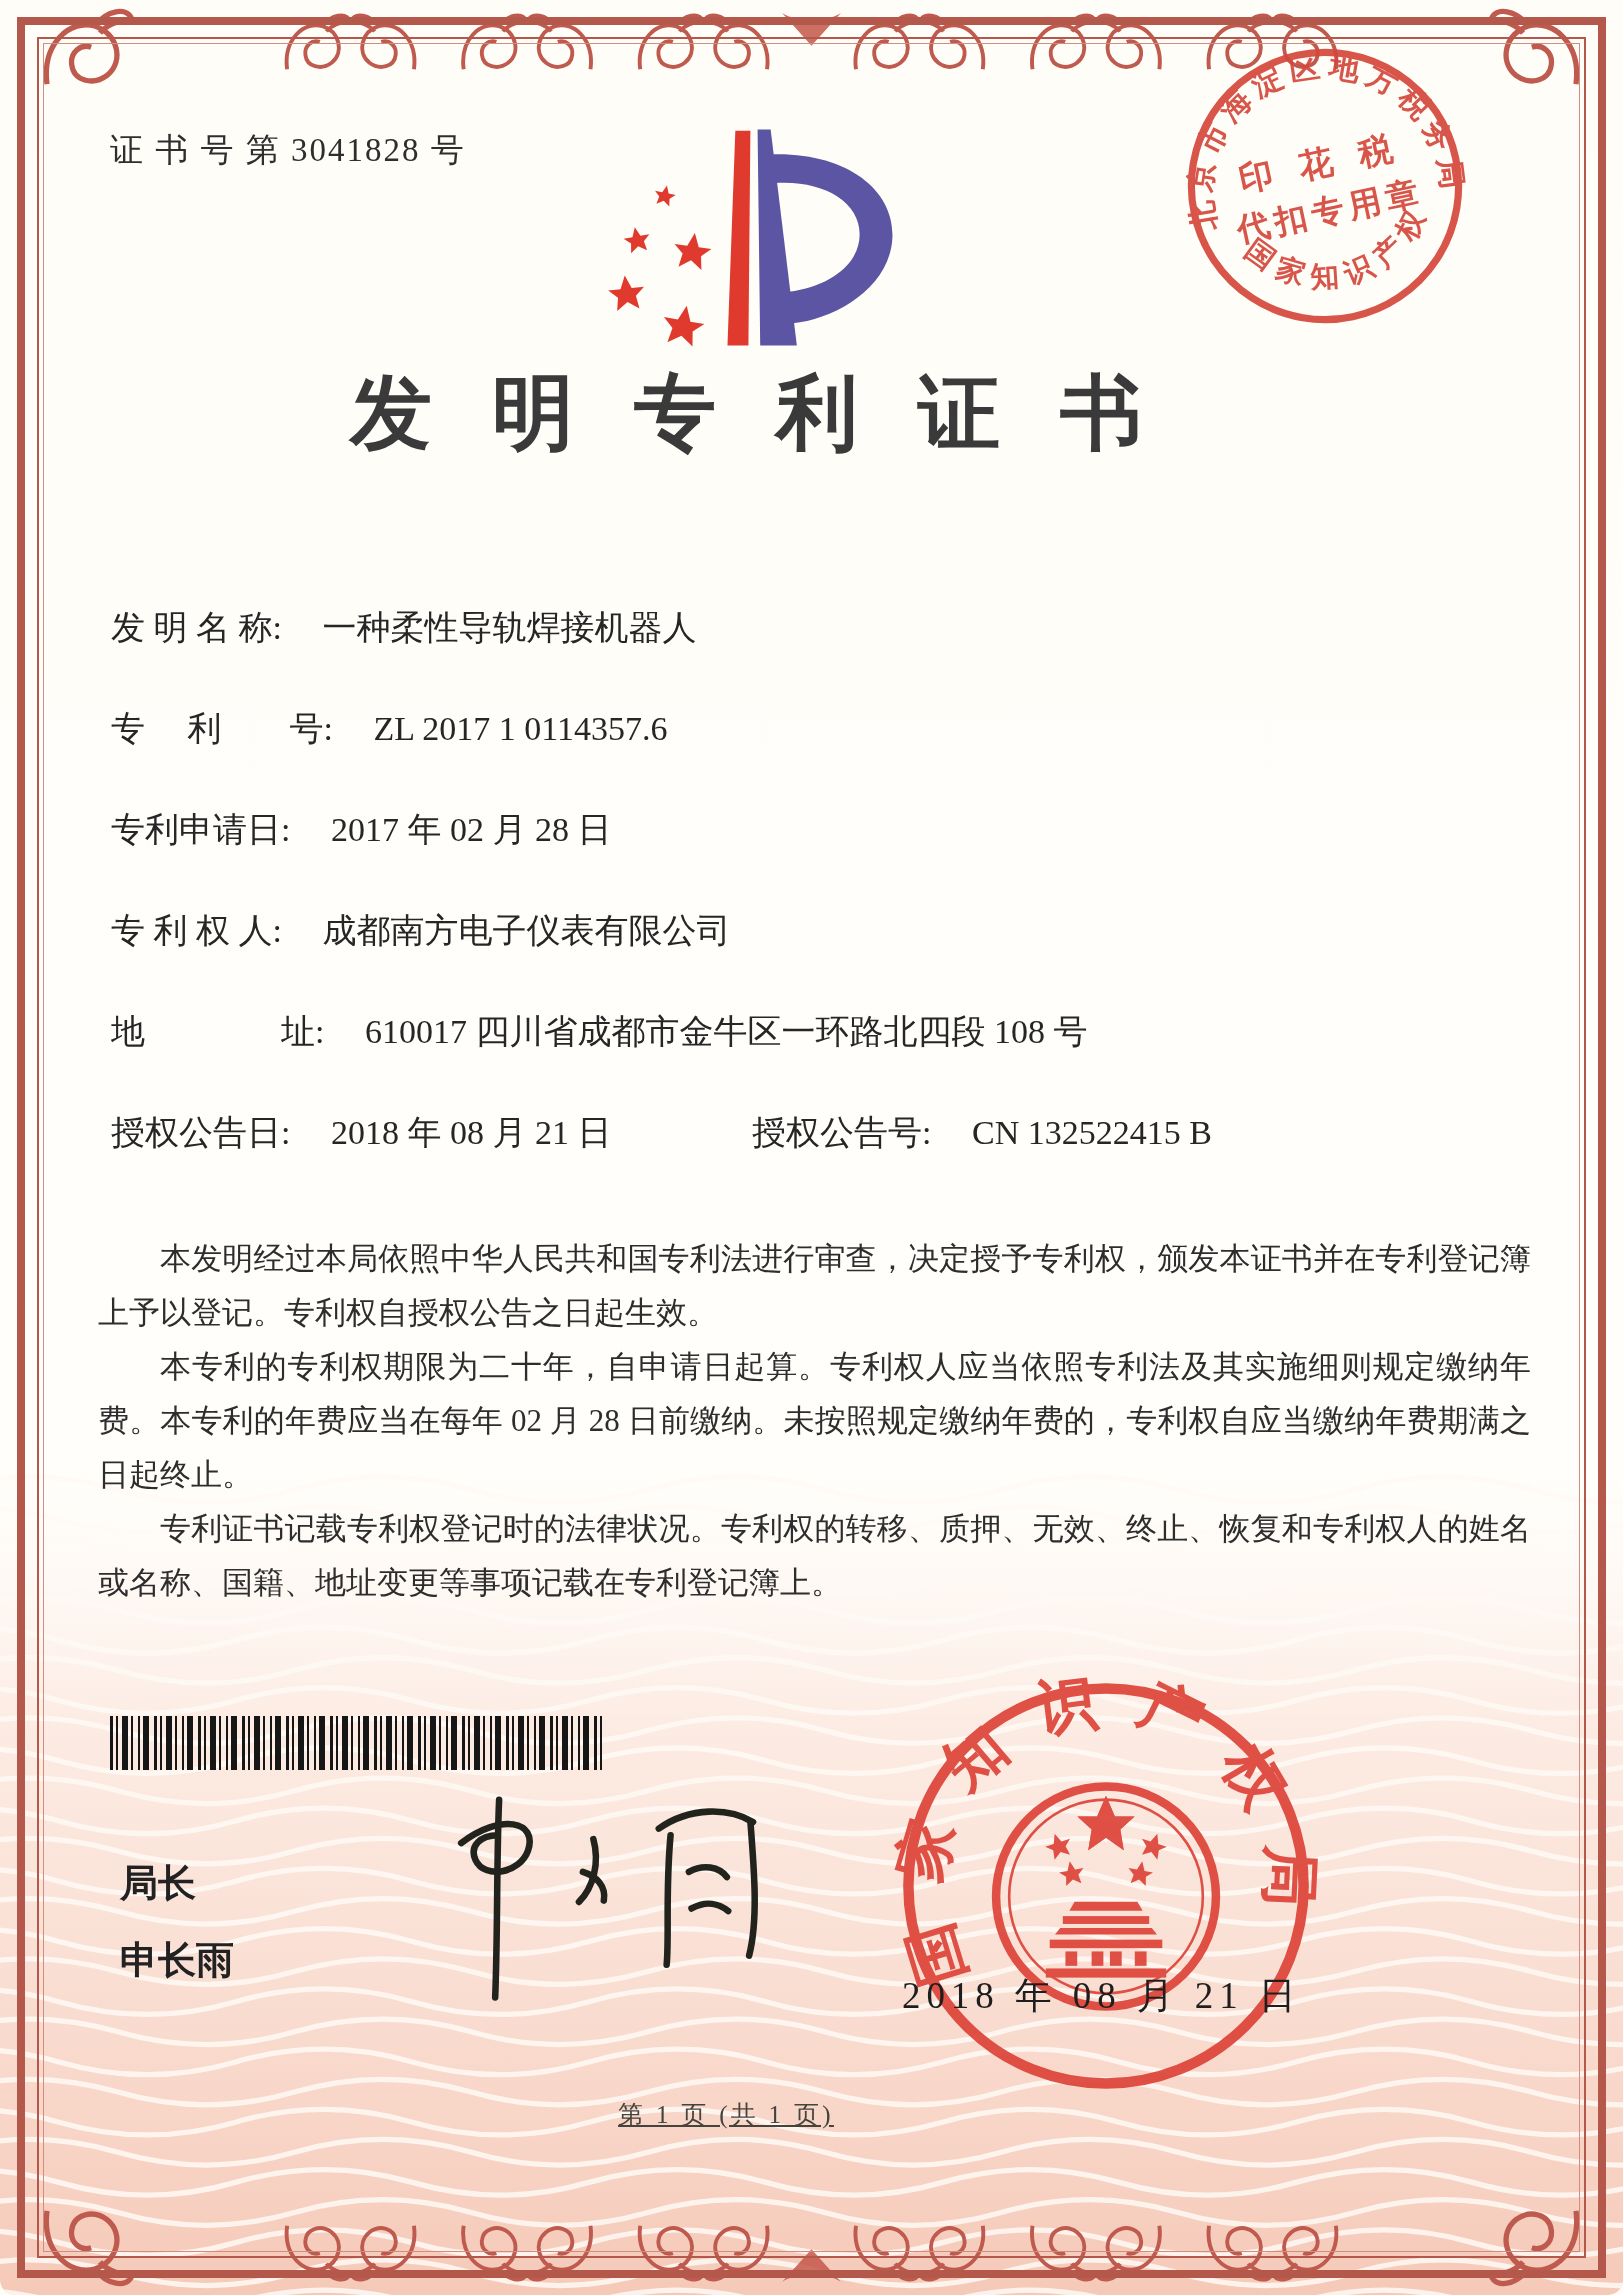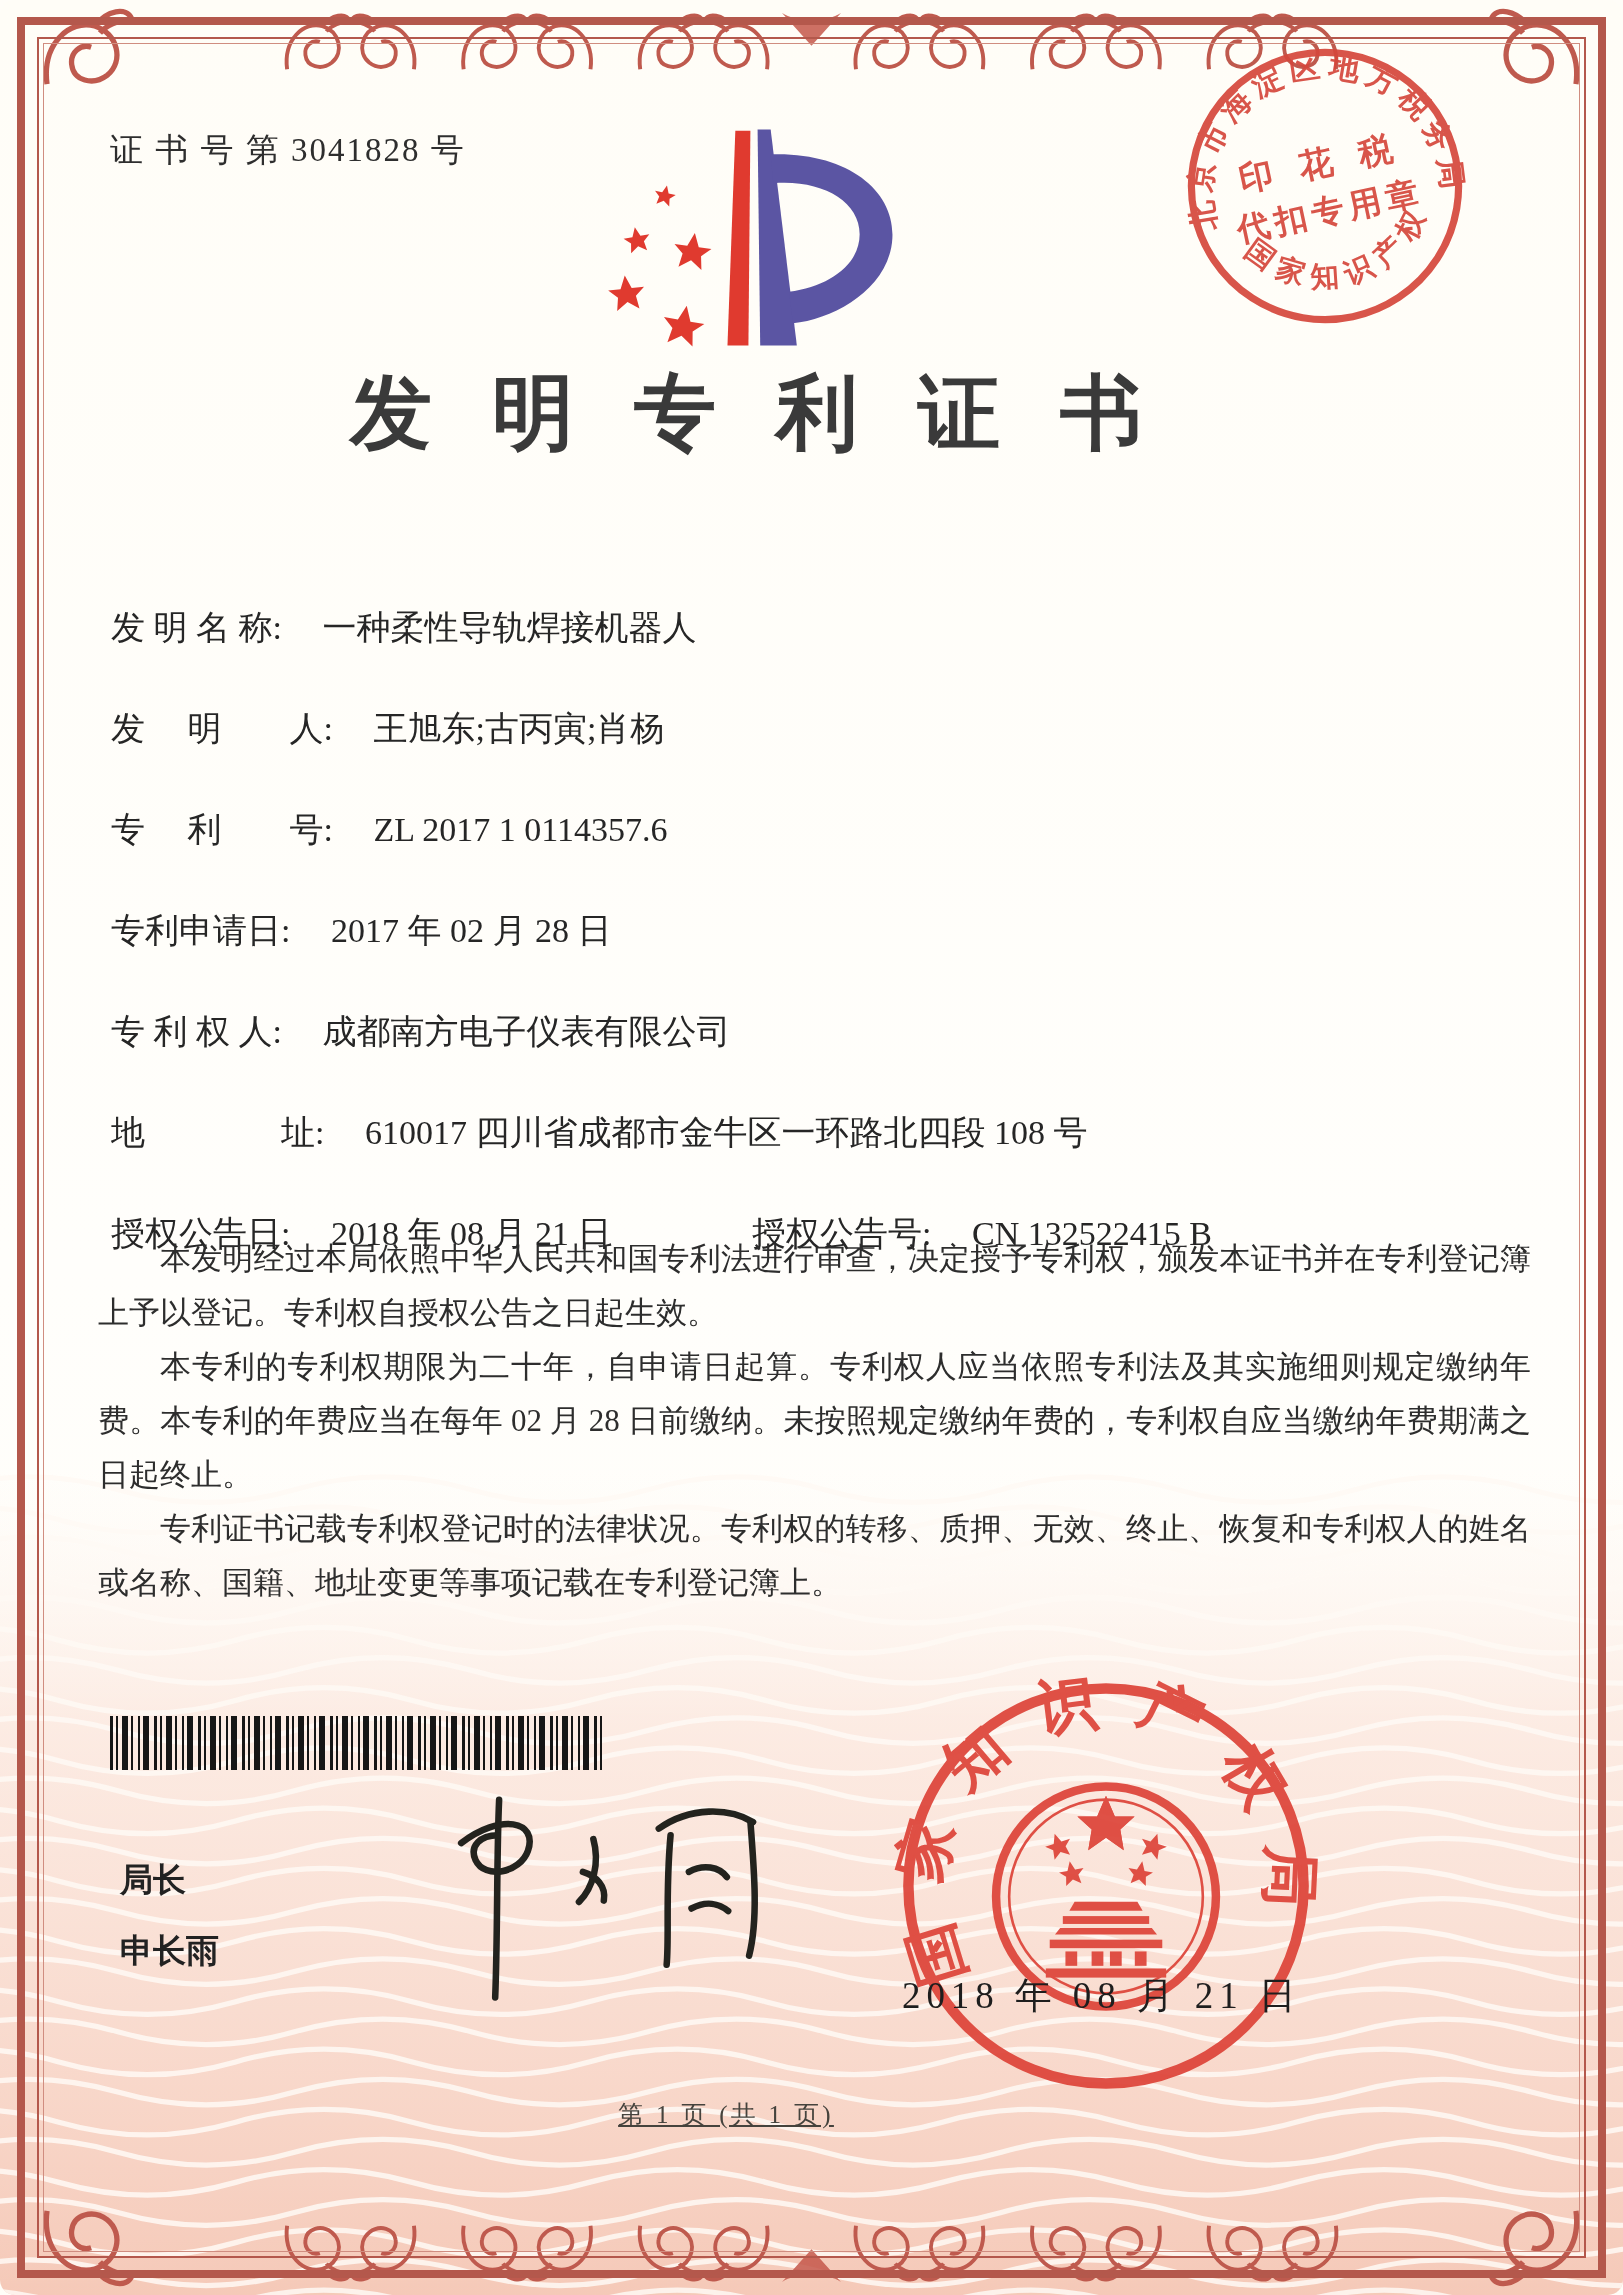--- a/index.html
+++ b/index.html
@@ -34,21 +34,21 @@
 
   .barcode{position:absolute;left:110px;top:1716px;width:495px;height:54px;
     background:repeating-linear-gradient(90deg,
       #161616 0 3.3px,transparent 3.3px 5.9px,
       #161616 5.9px 7.9px,transparent 7.9px 12.4px,
       #161616 12.4px 18.3px,transparent 18.3px 21px,
       #161616 21px 23px,transparent 23px 28px,
       #161616 28px 30px,transparent 30px 33px,
       #161616 33px 39px,transparent 39px 44px);}
 
-  .officials{position:absolute;left:120px;top:1858px;font-family:"Liberation Sans","DejaVu Sans",sans-serif;font-weight:600;font-size:33px;color:#222;}
+  .officials{position:absolute;left:120px;top:1858px;font-family:"Liberation Sans","DejaVu Sans",sans-serif;font-weight:600;font-size:38px;color:#222;}
   .officials .line1{margin-bottom:26px;}
   .signature{position:absolute;left:363px;top:1780px;width:445px;height:236px;}
 
   .seal-wrap{position:absolute;left:894px;top:1674px;width:424px;height:424px;opacity:.92;}
   .seal-date{position:absolute;left:902px;top:1971px;width:380px;text-align:center;font-size:37px;letter-spacing:5.9px;color:#1e1e1e;white-space:nowrap;}
 
   .footer-page{position:absolute;left:16px;top:2098px;width:1420px;text-align:center;font-size:25px;letter-spacing:3.3px;color:#45433d;text-decoration:underline;}
 </style>
 </head>
 <body>
@@ -188,23 +188,20 @@
     </svg>
   </div>
 
   <div class="doc-title">发明专利证书</div>
 
   <div class="fields">
     <div class="field-row">
       <span class="field-label">发 明 名 称: </span><span class="field-value">一种柔性导轨焊接机器人</span>
     </div>
     <div class="field-row">
-      <span class="field-label">发　 明　　人: </span><span class="field-value">王旭东;古丙寅;肖杨</span>
-    </div>
-    <div class="field-row">
       <span class="field-label">专　 利　　号: </span><span class="field-value">ZL 2017 1 0114357.6</span>
     </div>
     <div class="field-row">
       <span class="field-label">专利申请日: </span><span class="field-value">2017 年 02 月 28 日</span>
     </div>
     <div class="field-row">
       <span class="field-label">专 利 权 人: </span><span class="field-value">成都南方电子仪表有限公司</span>
     </div>
     <div class="field-row">
       <span class="field-label">地　　　　址: </span><span class="field-value">610017 四川省成都市金牛区一环路北四段 108 号</span>

